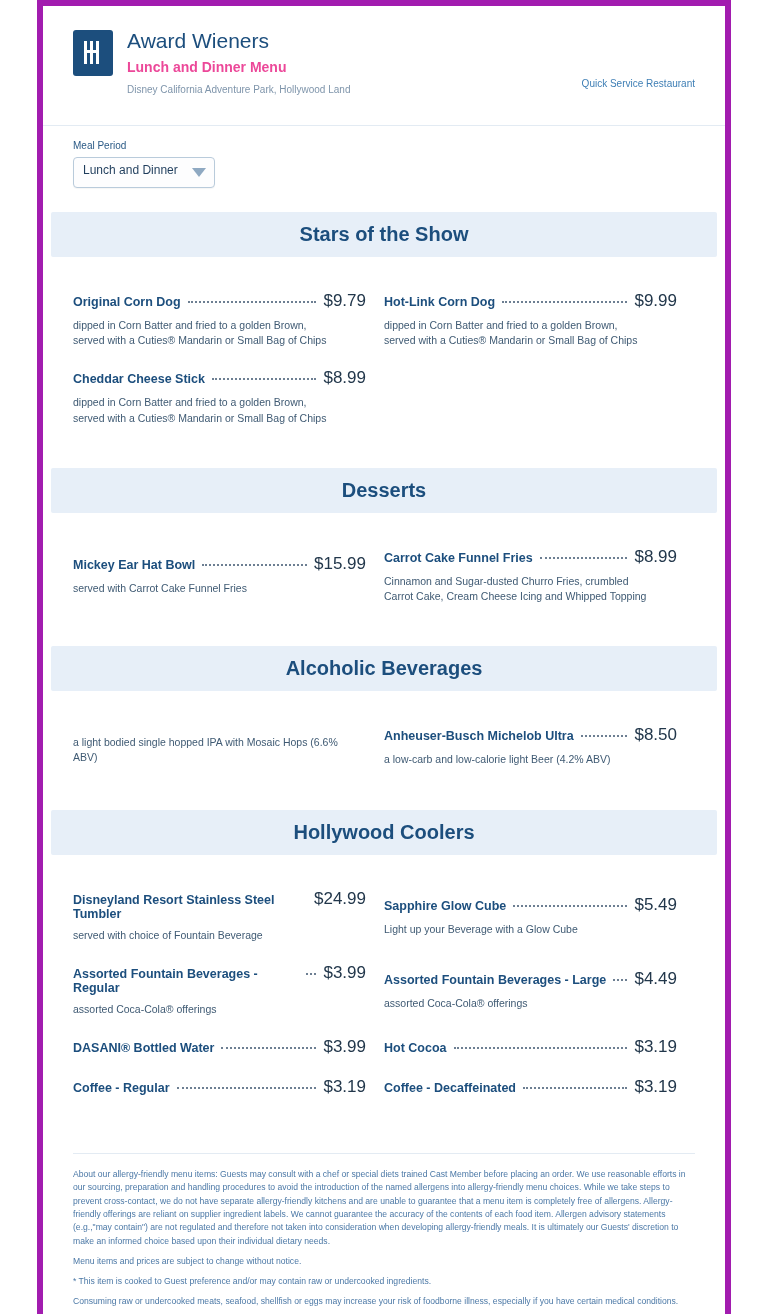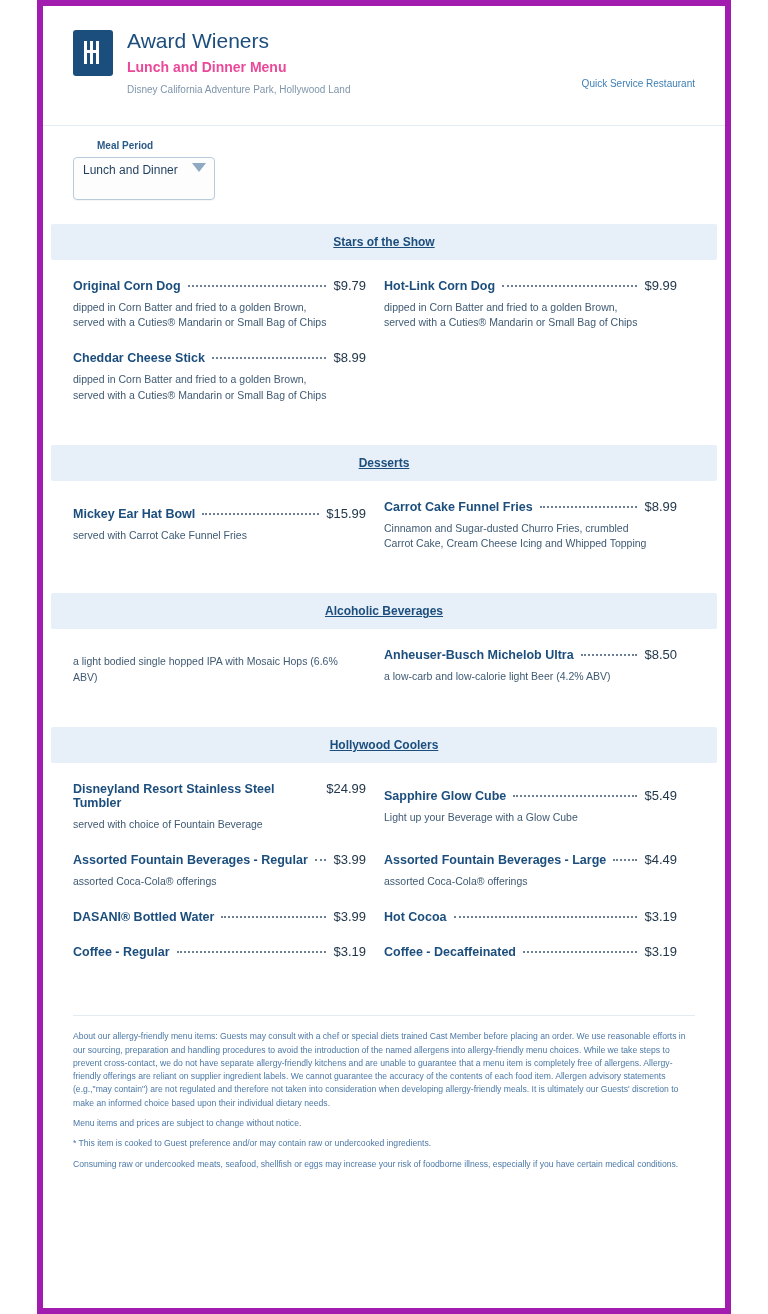--- a/index.html
+++ b/index.html
@@ -74,58 +74,56 @@
     font-size: 10px;
     color: #3f7fb5;
   }
 
   
   .selector-area {
     padding: 14px 30px 16px 30px;
   }
   .selector-label {
     font-size: 10px;
-    font-weight: bold;
+    font-weight: normal;
     color: #2b5a86;
     margin-bottom: 6px;
-    margin-left: 24px;
   }
   .select-box {
     display: inline-flex;
-    align-items: flex-start;
+    align-items: flex-end;
     justify-content: space-between;
     min-width: 126px;
-    padding: 5px 8px 22px 9px;
+    padding: 5px 8px 10px 9px;
     border: 1px solid #b9cbdb;
     border-radius: 4px;
     background: #fdfdfe;
     font-size: 12px;
     color: #1f3d5c;
     box-shadow: 0 1px 1px rgba(0,0,0,0.04);
     cursor: pointer;
   }
   .caret {
     width: 0; height: 0;
     margin-left: 14px;
     border-left: 7px solid transparent;
     border-right: 7px solid transparent;
     border-top: 9px solid #8fa9c2;
   }
 
   
   .section-header {
     background: #e7eff8;
     text-align: center;
-    font-size: 12px;
+    font-size: 20px;
     font-weight: bold;
     color: #1c4e7d;
     padding: 11px 0;
-    margin: 8px 8px 0 8px;
+    margin: 8px 8px 16px 8px;
     border-radius: 2px;
-    text-decoration: underline;
   }
   .section-body {
     padding: 18px 30px 14px 30px;
     display: flex;
     flex-wrap: wrap;
     align-items: center;
   }
   .item {
     width: 50%;
     padding-right: 18px;
@@ -145,21 +143,21 @@
   .dots {
     flex: 1 1 auto;
     margin: 0 7px;
     border-bottom: 2px dotted #6d7f92;
     position: relative;
     top: -3px;
     min-width: 10px;
     height: 1px;
   }
   .item-price {
-    font-size: 13px;
+    font-size: 17px;
     color: #22374b;
     white-space: nowrap;
   }
   .item-desc {
     font-size: 10.5px;
     color: #3f5a73;
     line-height: 1.45;
     margin-top: 7px;
     max-width: 265px;
   }

